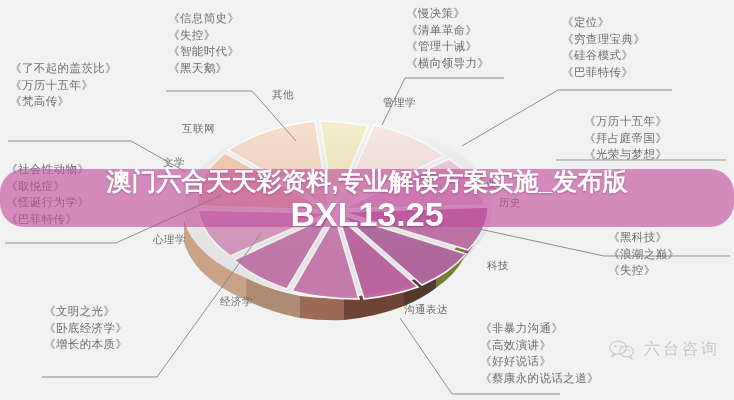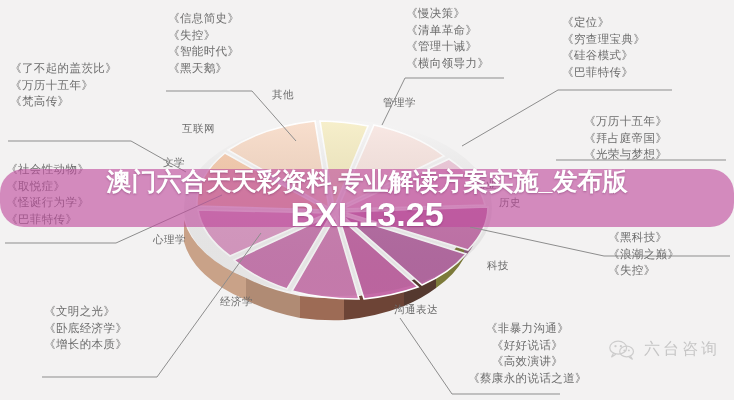--- a/index.html
+++ b/index.html
@@ -139,21 +139,21 @@
       </g>
       <ellipse cx="170" cy="100" rx="154" ry="88" fill="url(#gTop)" pointer-events="none"></ellipse>
     </svg>
   </div>
 
   <div class="plabel" style="left:272px;top:88px;">其他</div>
   <div class="plabel" style="left:383px;top:96px;">管理学</div>
   <div class="plabel" style="left:475px;top:134px;margin-top:44px;">商业</div>
   <div class="plabel" style="left:499px;top:196px;">历史</div>
   <div class="plabel" style="left:487px;top:259px;">科技</div>
-  <div class="plabel" style="left:394px;top:303px;">沟通表达</div>
+  <div class="plabel" style="left:404px;top:303px;">沟通表达</div>
   <div class="plabel" style="left:220px;top:295px;">经济学</div>
   <div class="plabel" style="left:153px;top:233px;">心理学</div>
   <div class="plabel" style="left:163px;top:156px;">文学</div>
   <div class="plabel" style="left:182px;top:122px;">互联网</div>
 
   <svg class="leader" style="left:0;top:0;width:734px;height:400px;">
     <g stroke="#8d8d8d" stroke-width="1" fill="none">
 
       <line x1="8" y1="141" x2="131" y2="141"></line>
       <line x1="131" y1="141" x2="186" y2="172"></line>
@@ -228,24 +228,24 @@
     <span class="bk">《怪诞行为学》</span>
     <span class="bk">《巴菲特传》</span>
   </div>
 
   <div class="callout" style="left:44px;top:303px;">
     <span class="bk">《文明之光》</span>
     <span class="bk">《卧底经济学》</span>
     <span class="bk">《增长的本质》</span>
   </div>
 
-  <div class="callout" style="left:468px;top:320px;text-align:center;">
+  <div class="callout" style="left:480px;top:320px;">
     <span class="bk">《非暴力沟通》</span>
+    <span class="bk">《高效演讲》</span>
     <span class="bk">《好好说话》</span>
-    <span class="bk">《高效演讲》</span>
     <span class="bk">《蔡康永的说话之道》</span>
   </div>
 
   <div id="banner">
     <div class="l1">澳门六合天天彩资料,专业解读方案实施_发布版</div>
     <div class="l2">BXL13.25</div>
   </div>
 
   <div id="watermark">
     <span>

